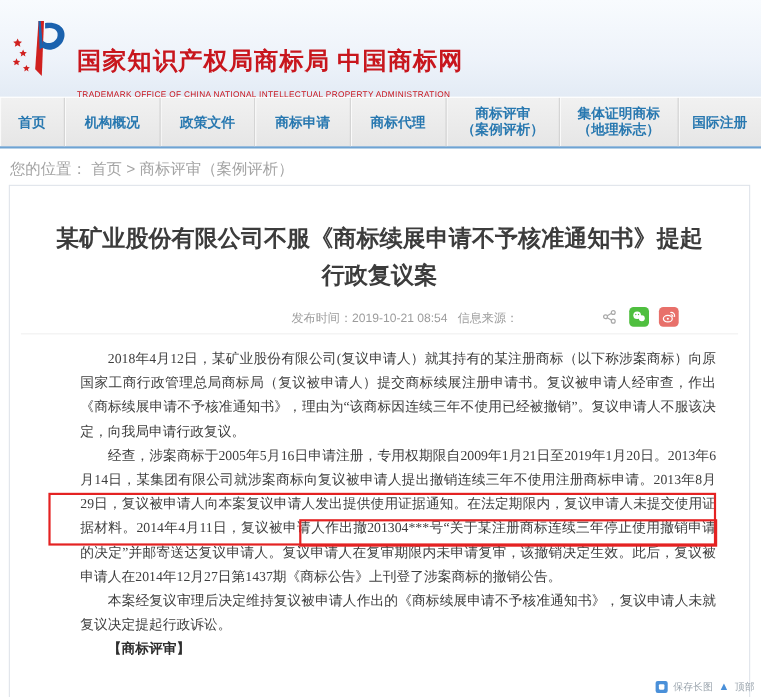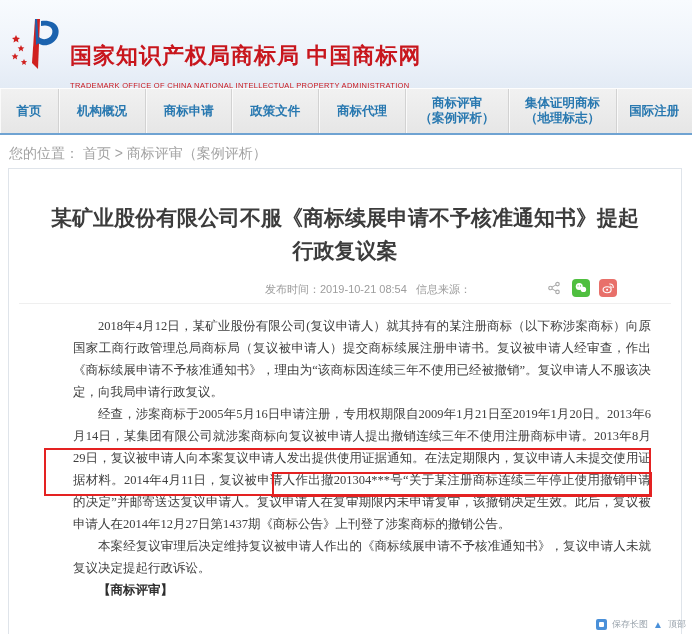--- a/index.html
+++ b/index.html
@@ -117,25 +117,25 @@
 <div class="main-nav">
   <div class="nav-item">
     <span>首页</span>
 
   </div>
   <div class="nav-item">
     <span>机构概况</span>
 
   </div>
   <div class="nav-item">
+    <span>政策文件</span>
+
+  </div>
+  <div class="nav-item">
     <span>商标申请</span>
-
-  </div>
-  <div class="nav-item">
-    <span>政策文件</span>
 
   </div>
   <div class="nav-item">
     <span>商标代理</span>
 
   </div>
   <div class="nav-item">
     <span>商标评审</span>
     <span class="nav-line2">（案例评析）</span>
   </div>

